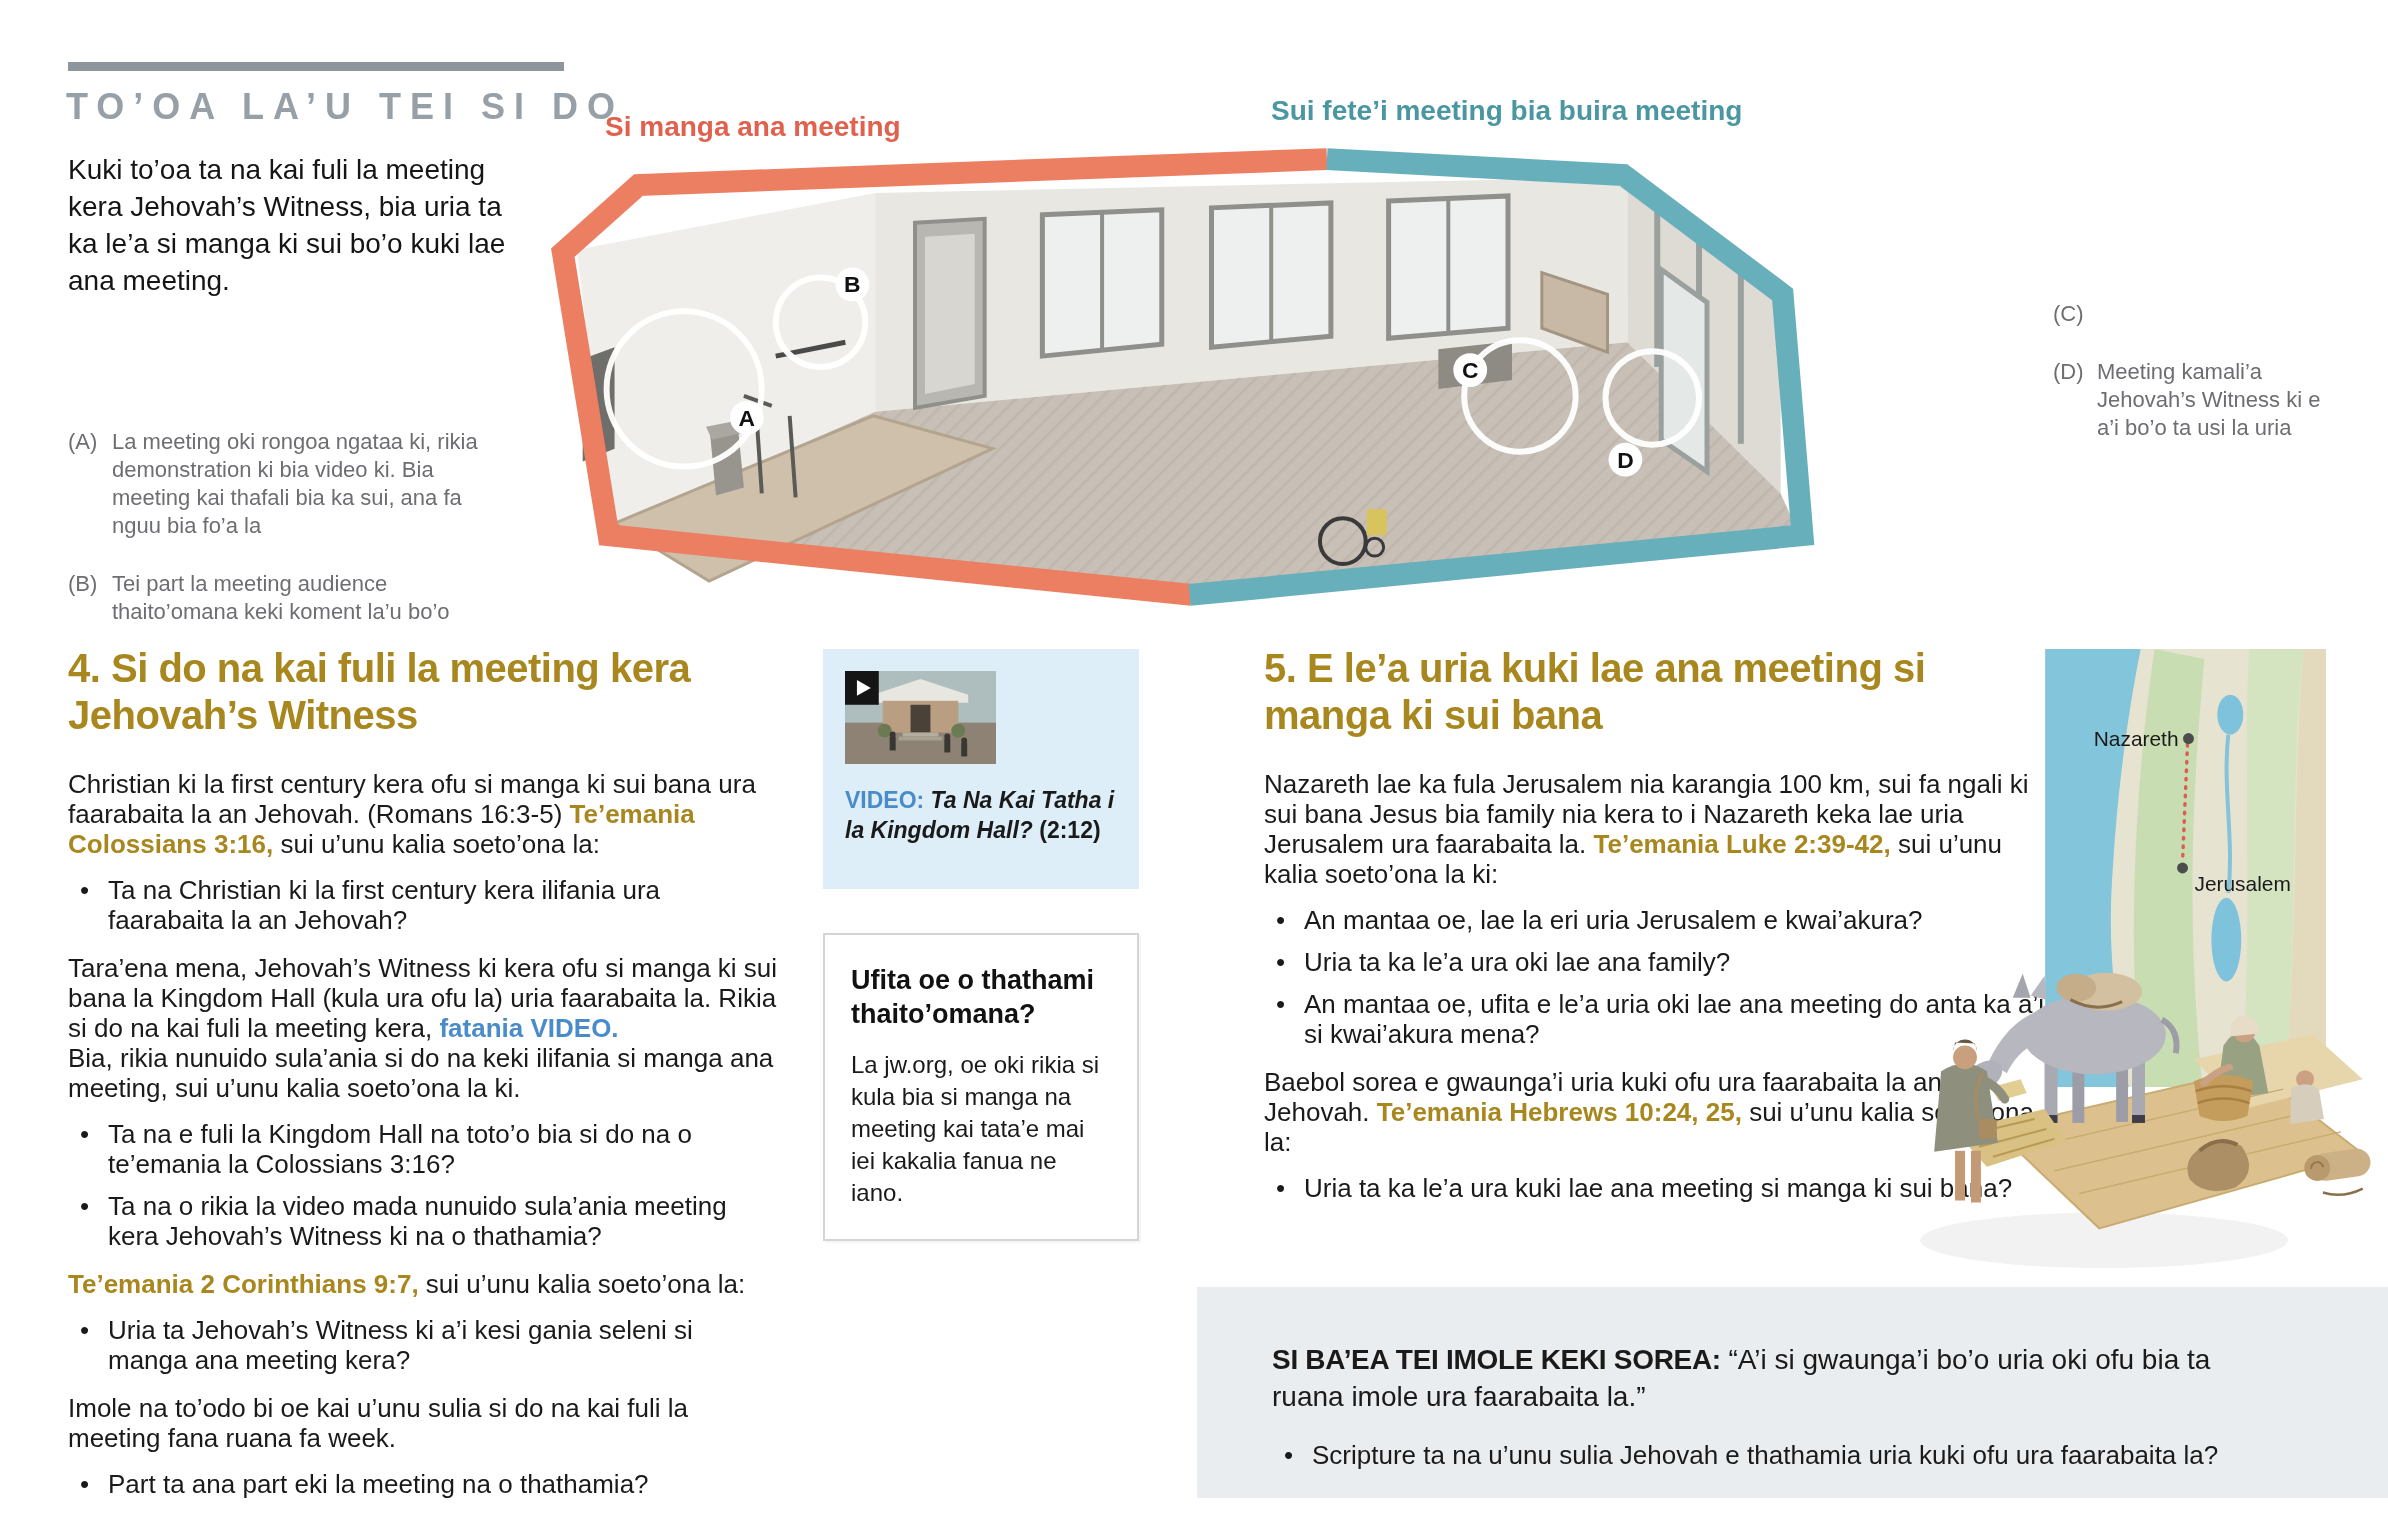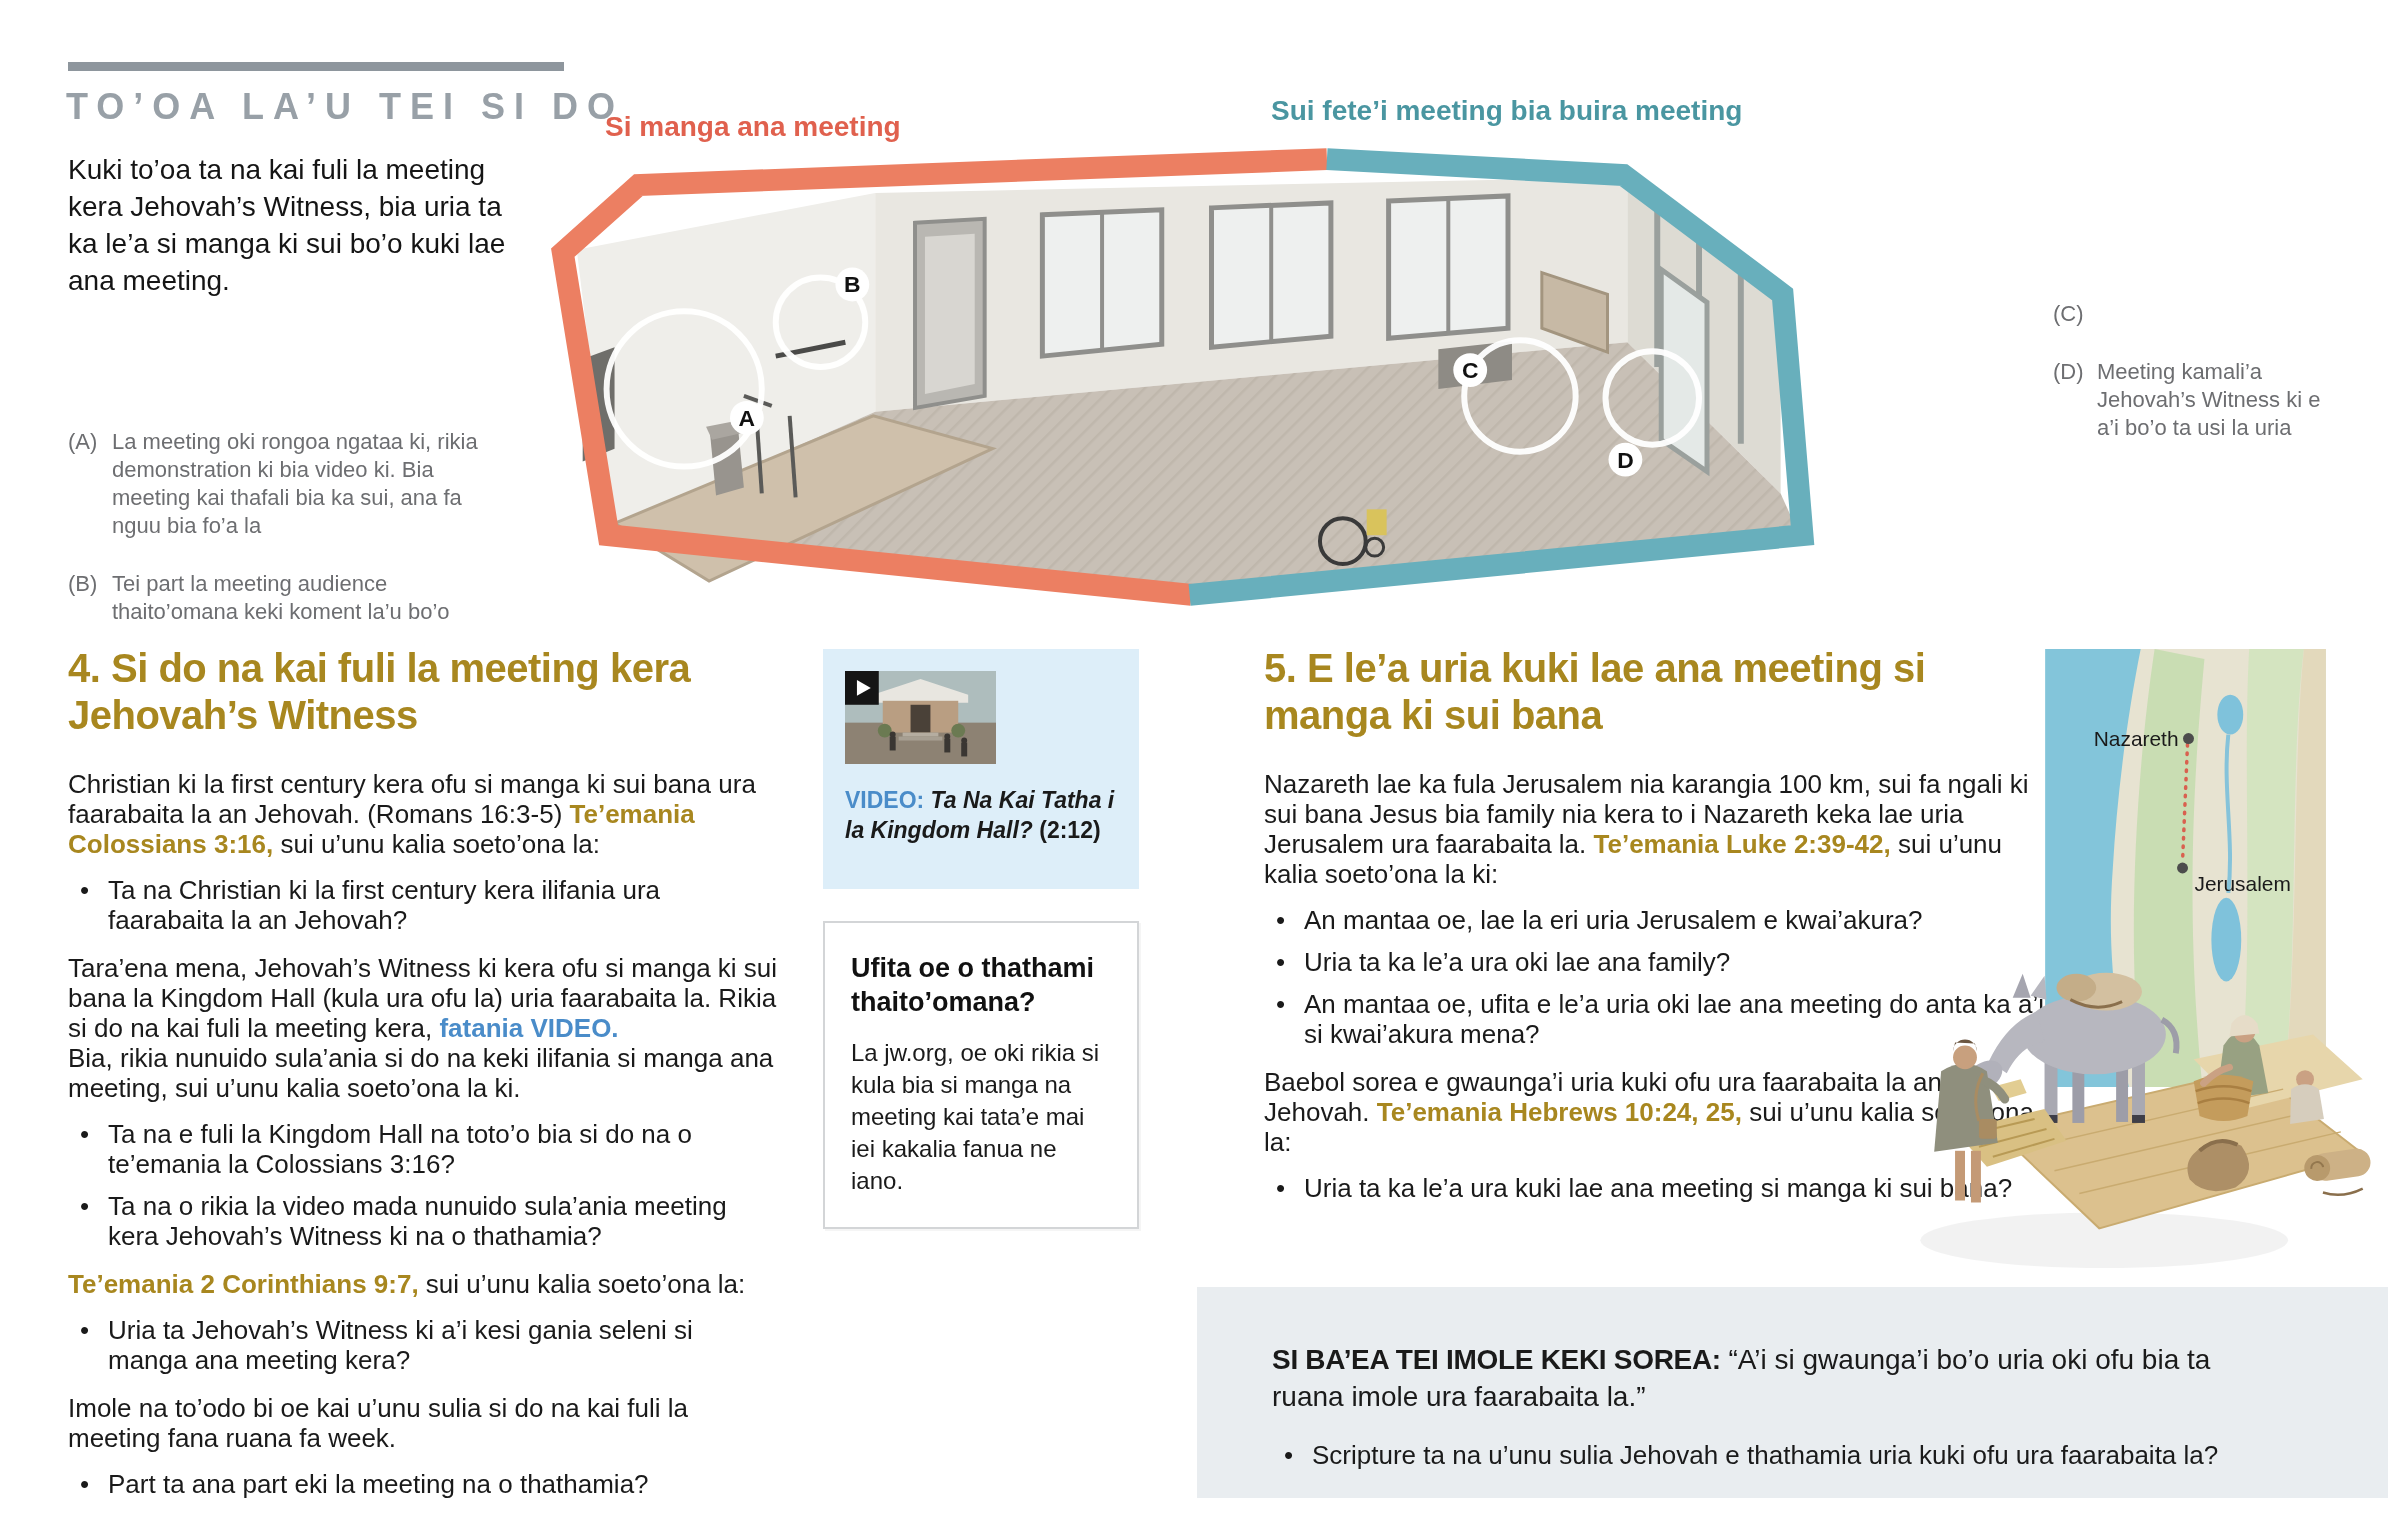--- a/index.html
+++ b/index.html
@@ -45,21 +45,21 @@
   ul.bul li{position:relative;padding-left:40px;margin-bottom:12px;}
   ul.bul li::before{content:"\2022";position:absolute;left:12px;top:0;}
 
   
   .col-mid{position:absolute;left:823px;top:649px;width:316px;}
   .video-box{background:#ddeef9;padding:22px 22px 44px 22px;box-sizing:border-box;cursor:pointer;}
   .thumb{position:relative;width:151px;height:94px;}
   .video-caption{margin-top:20px;font-size:23px;line-height:30px;font-weight:bold;}
   .video-label{color:#4a8cc9;}
   .video-title{font-style:italic;}
-  .ufita-box{margin-top:32px;background:#fff;border:2px solid #d3d5d7;padding:28px 24px 30px 26px;
+  .ufita-box{margin-top:44px;background:#fff;border:2px solid #d3d5d7;padding:28px 24px 30px 26px;
              box-sizing:border-box;box-shadow:2px 2px 0 rgba(0,0,0,0.04);}
   .ufita-box h3{margin:0 0 18px 0;font-size:27px;line-height:34px;font-weight:bold;color:#111;}
   .ufita-box p{margin:0;font-size:24px;line-height:32px;}
 
   
   .map{position:absolute;left:2045px;top:649px;width:281px;height:438px;z-index:1;}
   .scene{position:absolute;left:1895px;top:940px;width:488px;height:348px;z-index:3;}
   .map svg,.scene svg{display:block;width:100%;height:100%;}
 
   

